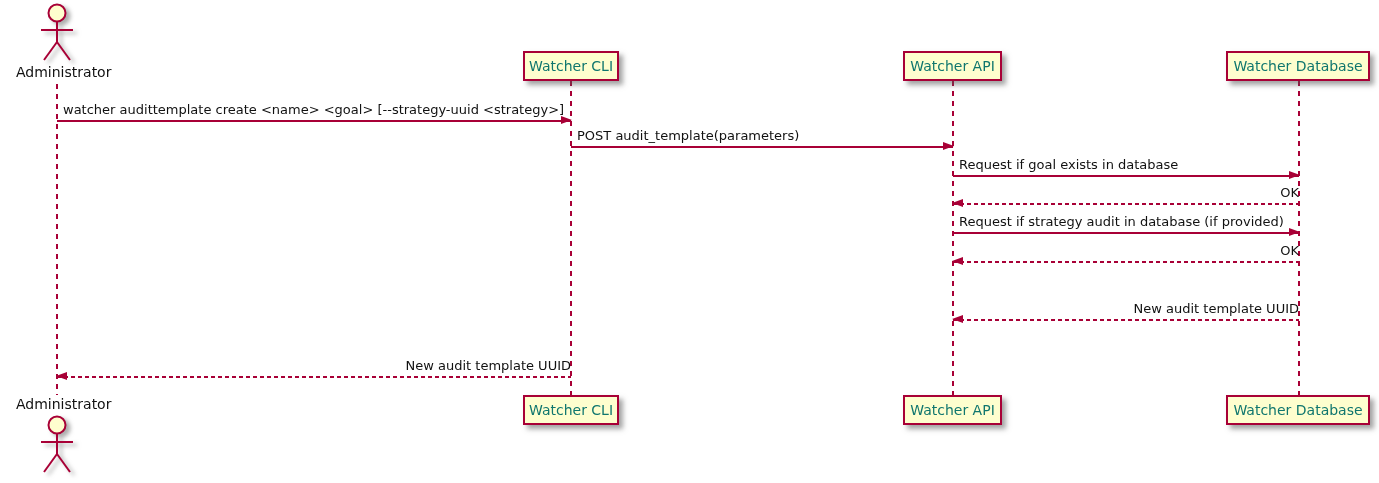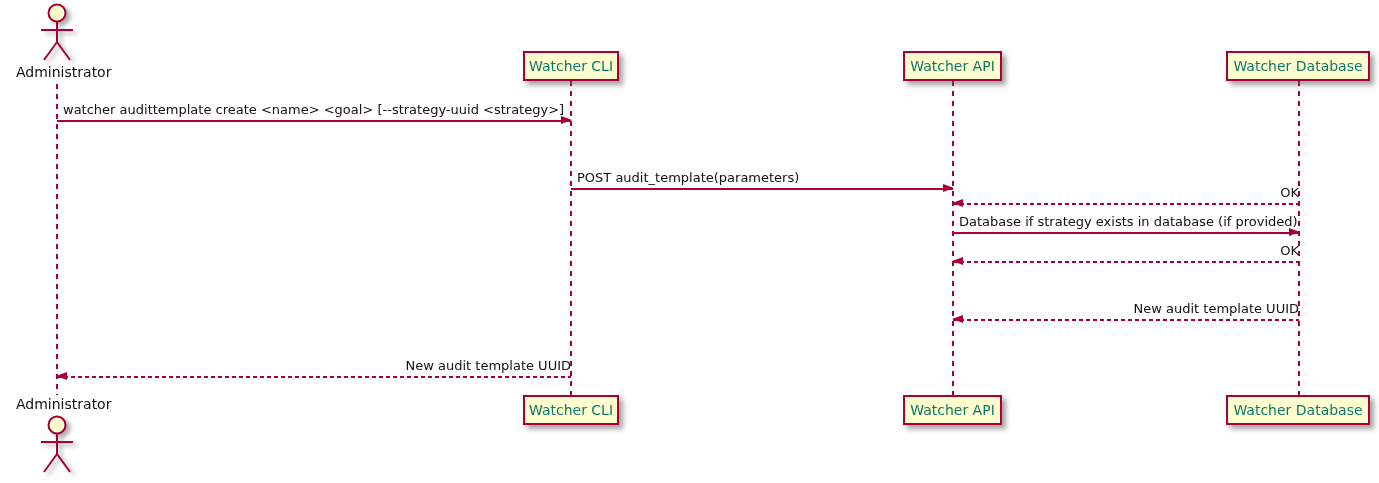--- a/index.html
+++ b/index.html
@@ -96,37 +96,43 @@
   <div class="pbox" style="left:903px; top:51px; width:95px;">Watcher API</div>
   <div class="pbox" style="left:1226px; top:51px; width:140px;">Watcher Database</div>
 
   <div class="msg" style="left:57px; top:103px; width:514px;">
     <div class="msg-label">watcher audittemplate create &lt;name&gt; &lt;goal&gt; [--strategy-uuid &lt;strategy&gt;]</div>
     <div class="msg-line solid">
         <span class="arrowhead right"></span>
       </div>
   </div>
 
-  <div class="msg" style="left:571px; top:129px; width:382px;margin-top:42px;">
+  <div class="msg" style="left:571px; top:129px; width:382px;">
     <div class="msg-label">POST audit_template(parameters)</div>
     <div class="msg-line solid">
         <span class="arrowhead right"></span>
       </div>
   </div>
 
+  <div class="msg" style="left:953px; top:158px; width:346px;">
+    <div class="msg-label">Request if goal exists in database</div>
+    <div class="msg-line solid">
+        <span class="arrowhead right"></span>
+      </div>
+  </div>
 
   <div class="msg reply" style="left:953px; top:186px; width:346px;">
     <div class="msg-label">OK</div>
     <div class="msg-line dashed">
         <span class="arrowhead left"></span>
       </div>
   </div>
 
   <div class="msg" style="left:953px; top:215px; width:346px;">
-    <div class="msg-label">Database if strategy exists in database (if provided)</div>
+    <div class="msg-label">Request if strategy audit in database (if provided)</div>
     <div class="msg-line solid">
         <span class="arrowhead right"></span>
       </div>
   </div>
 
   <div class="msg reply" style="left:953px; top:244px; width:346px;">
     <div class="msg-label">OK</div>
     <div class="msg-line dashed">
         <span class="arrowhead left"></span>
       </div>

